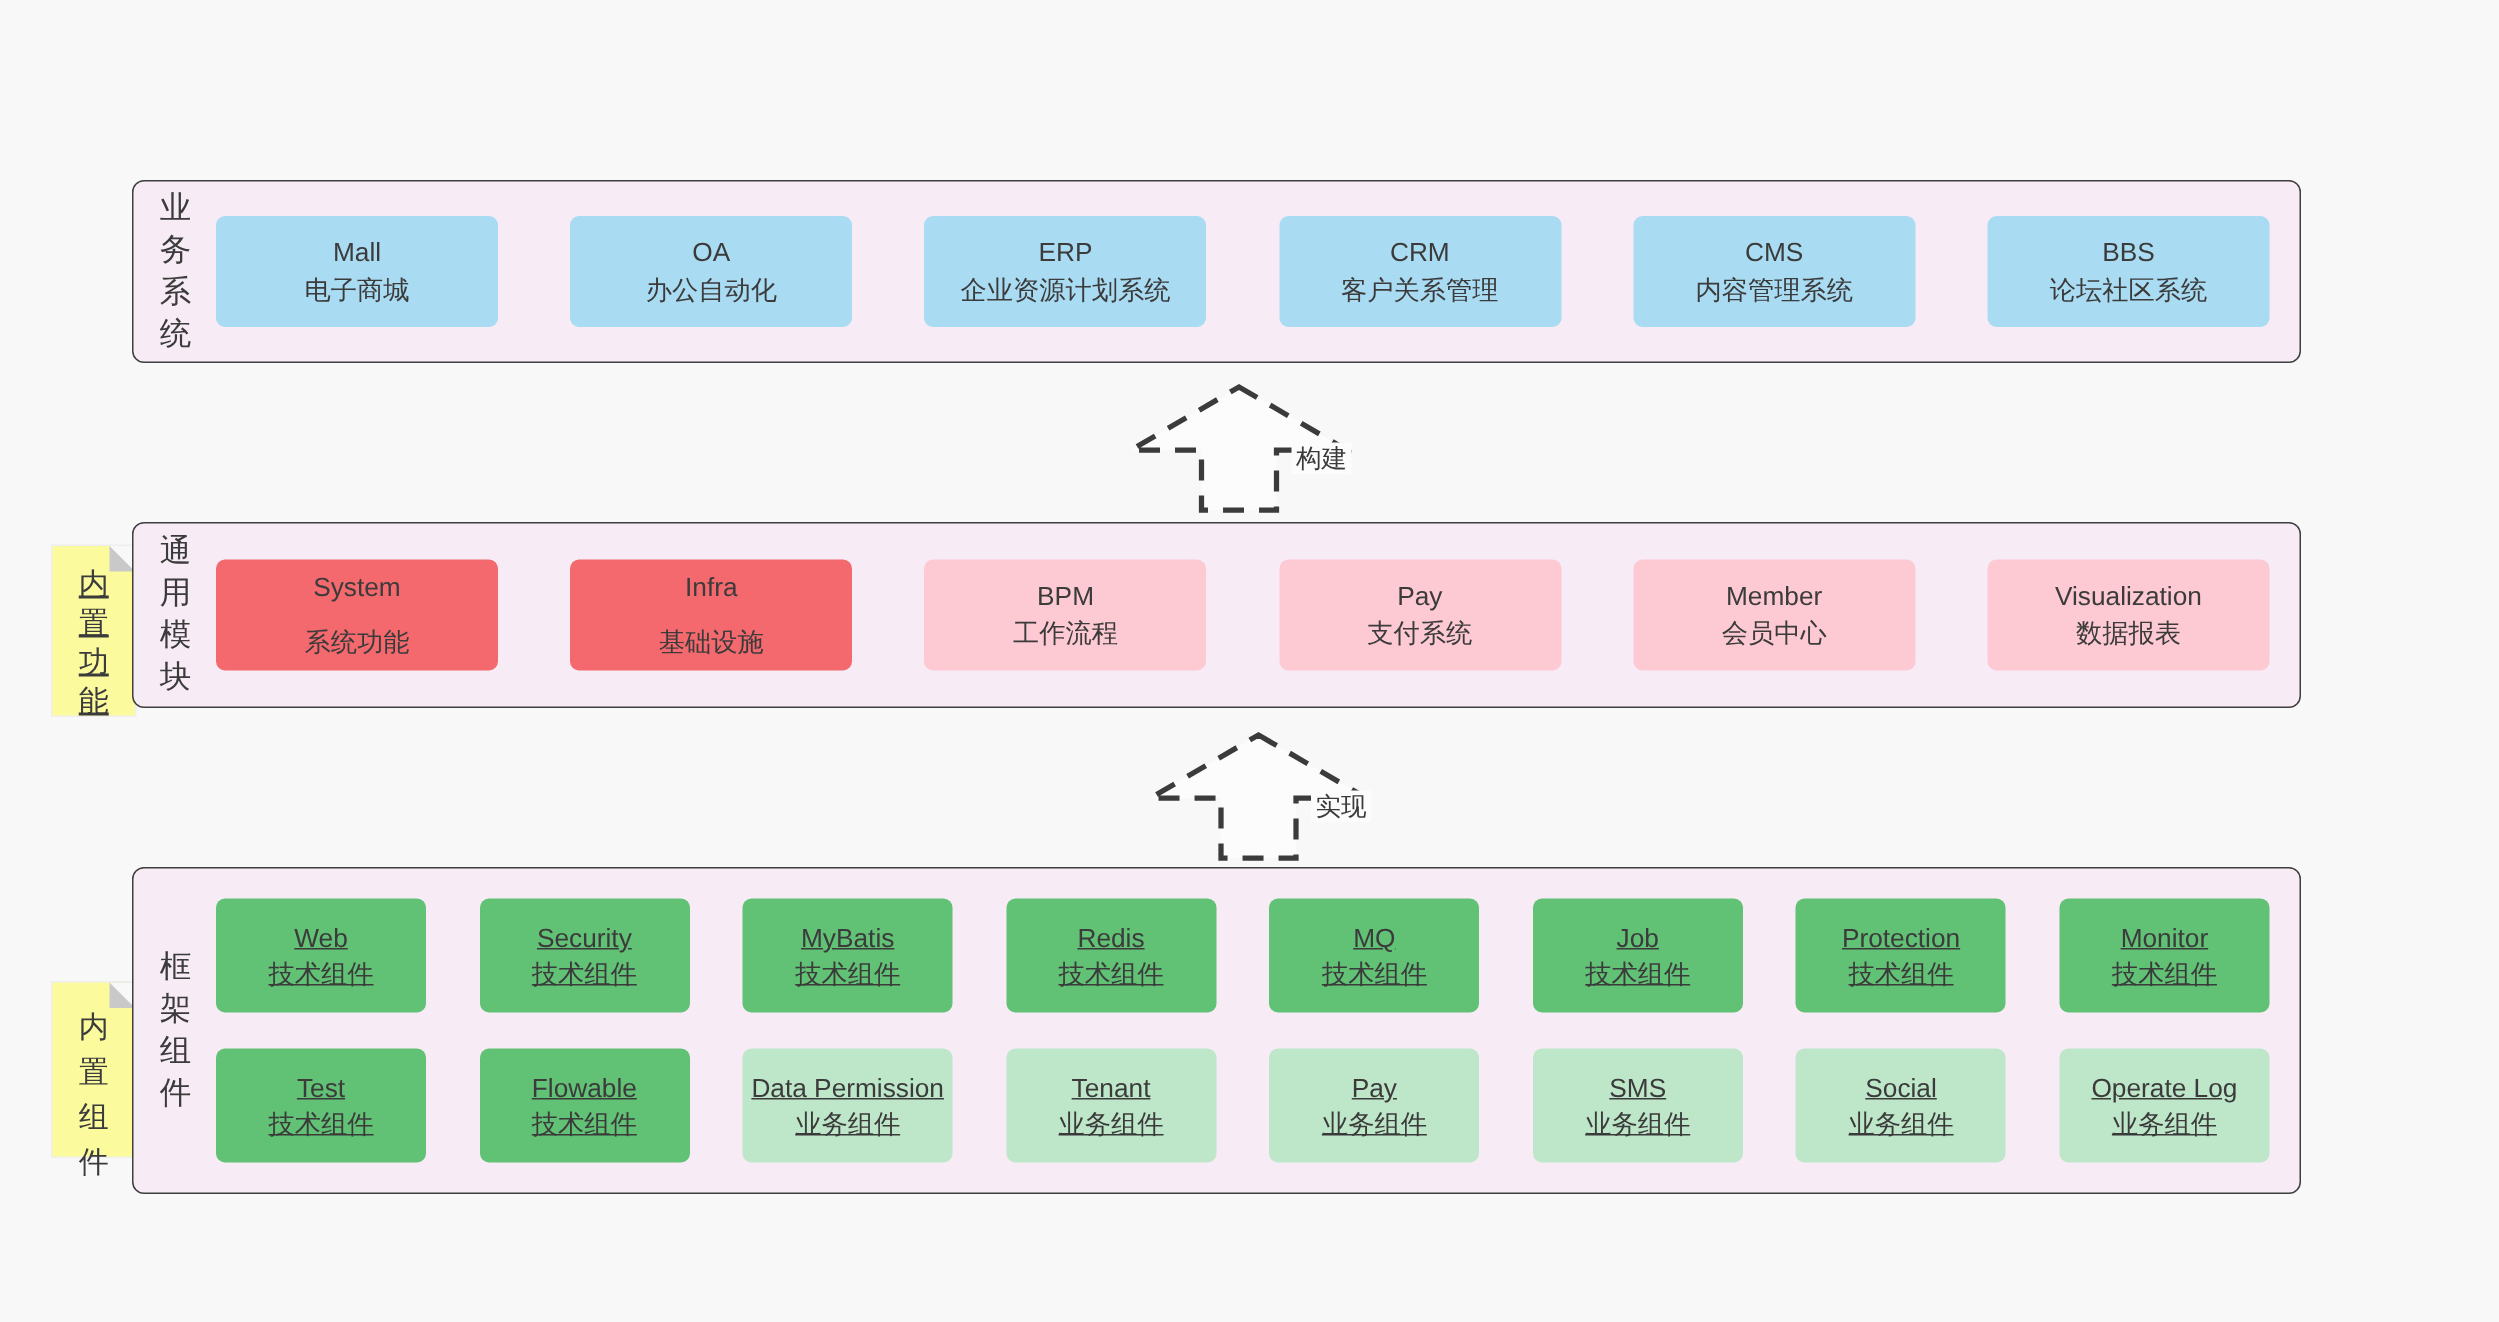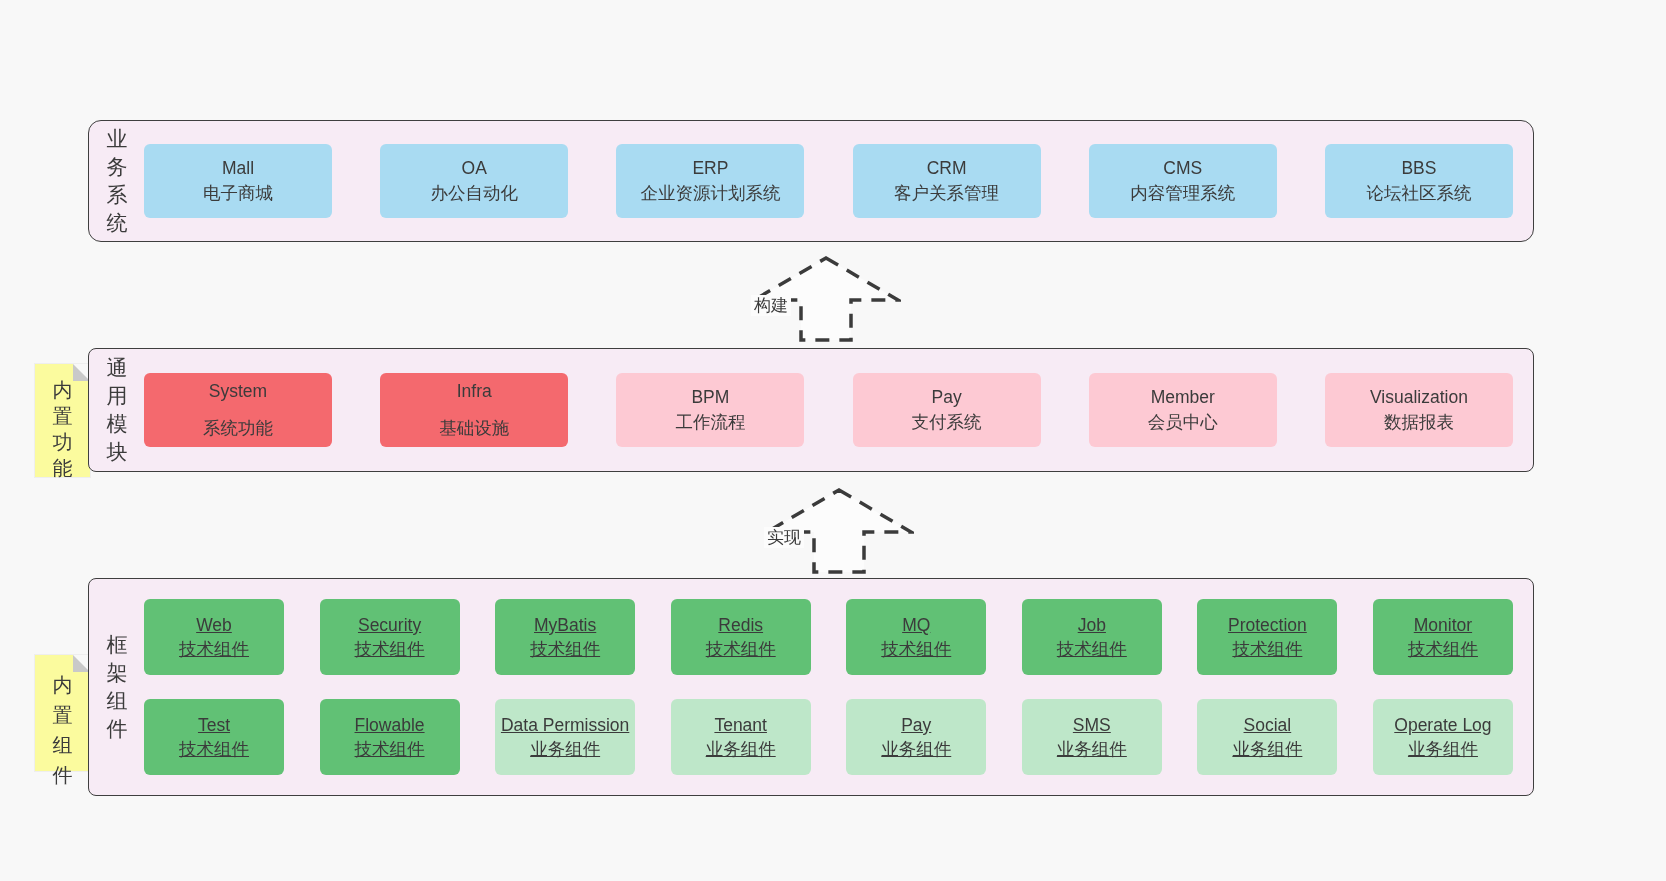--- a/index.html
+++ b/index.html
@@ -14,38 +14,38 @@
   .sticky{
     position:absolute;left:35px;width:55px;
     background:var(--sticky-bg,#FBFB9E);
     box-shadow:0 0 0 1px rgba(0,0,0,0.04);
   }
   .sticky::after{
     content:"";position:absolute;top:0;right:0;width:0;height:0;
     border-style:solid;border-width:0 17px 17px 0;
     border-color:var(--page-bg,#F8F8F8) var(--page-bg,#F8F8F8) var(--sticky-fold,#C9C9C9) var(--sticky-fold,#C9C9C9);
   }
-  .sticky-1{top:364px;height:113px;}
+  .sticky-1{top:364px;height:113px;text-decoration:underline;}
   .sticky-2{top:655px;height:116px;}
   .sticky-text{
     margin:13px auto 0;width:22px;
     font-size:20px;line-height:26px;text-align:center;word-break:break-all;
   }
   .sticky-2 .sticky-text{margin-top:15px;line-height:30px;}
 
   
   .layer{
     position:absolute;left:88px;width:1446px;
     background:var(--layer-bg,#F7EBF5);
     border:1.5px solid var(--layer-border,#3F3F3F);
     border-radius:8px;
     display:flex;align-items:center;
     box-sizing:border-box;
   }
-  .layer-1{top:120px;height:122px;border-radius:13px;}
+  .layer-1{top:120px;height:122px;}
   .layer-2{top:348px;height:124px;}
   .layer-3{top:578px;height:218px;}
 
   .side-label{
     width:26px;margin-left:15px;flex:none;
     font-size:21px;line-height:28px;text-align:center;word-break:break-all;
   }
   .boxes{flex:1;display:flex;justify-content:space-between;margin:0 20px 0 14px;}
   .rows{flex:1;display:flex;flex-direction:column;gap:24px;margin:0 20px 0 14px;}
   .row{display:flex;justify-content:space-between;}
@@ -63,21 +63,21 @@
   .pink{background:var(--box-pink,#FDC9D3);}
   .green{background:var(--box-green,#61C175);}
   .green-light{background:var(--box-green-light,#BEE7C9);}
 
   
   .arrow{position:absolute;width:150px;height:88px;}
   .arrow-1{left:751px;top:255px;}
   .arrow-2{left:764px;top:487px;}
   .arrow svg{display:block;width:100%;height:100%;}
   .arrow-label{
-    position:absolute;left:0;right:0;top:39px;text-align:left;
+    position:absolute;left:0;right:0;top:39px;text-align:right;
     font-size:17px;color:var(--text,#3B3B3B);
   }
   .arrow-label span{background:var(--arrow-fill,#FCFCFC);padding:1px 3px;}
 </style>
 </head>
 <body>
 
 <div class="stage">
 
   <div class="sticky sticky-1">

